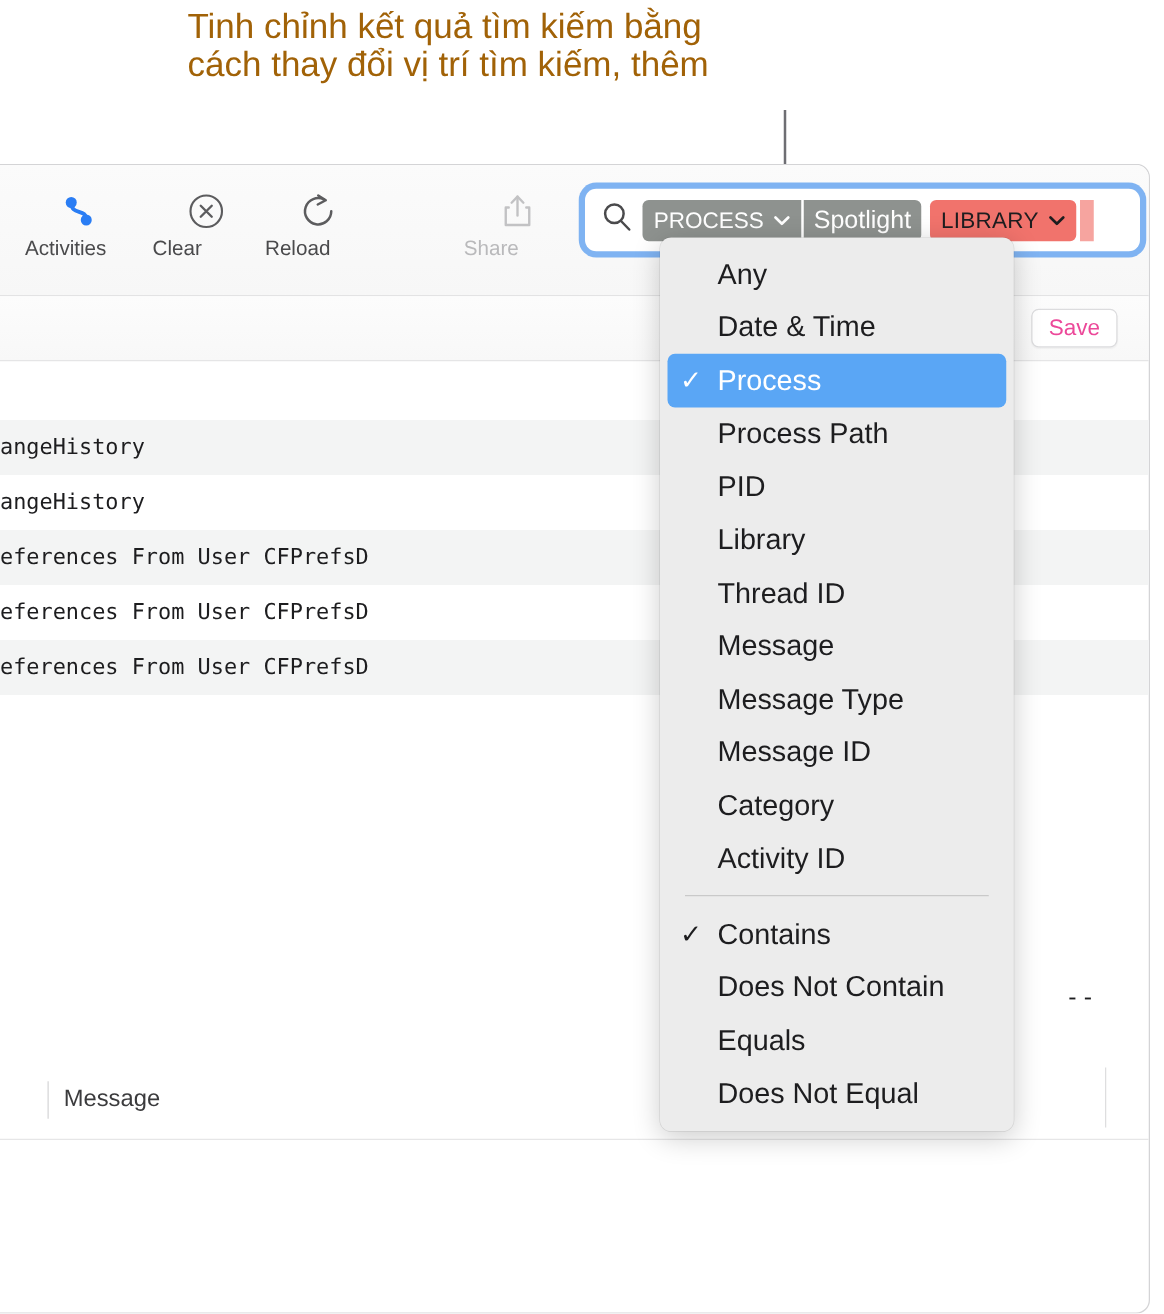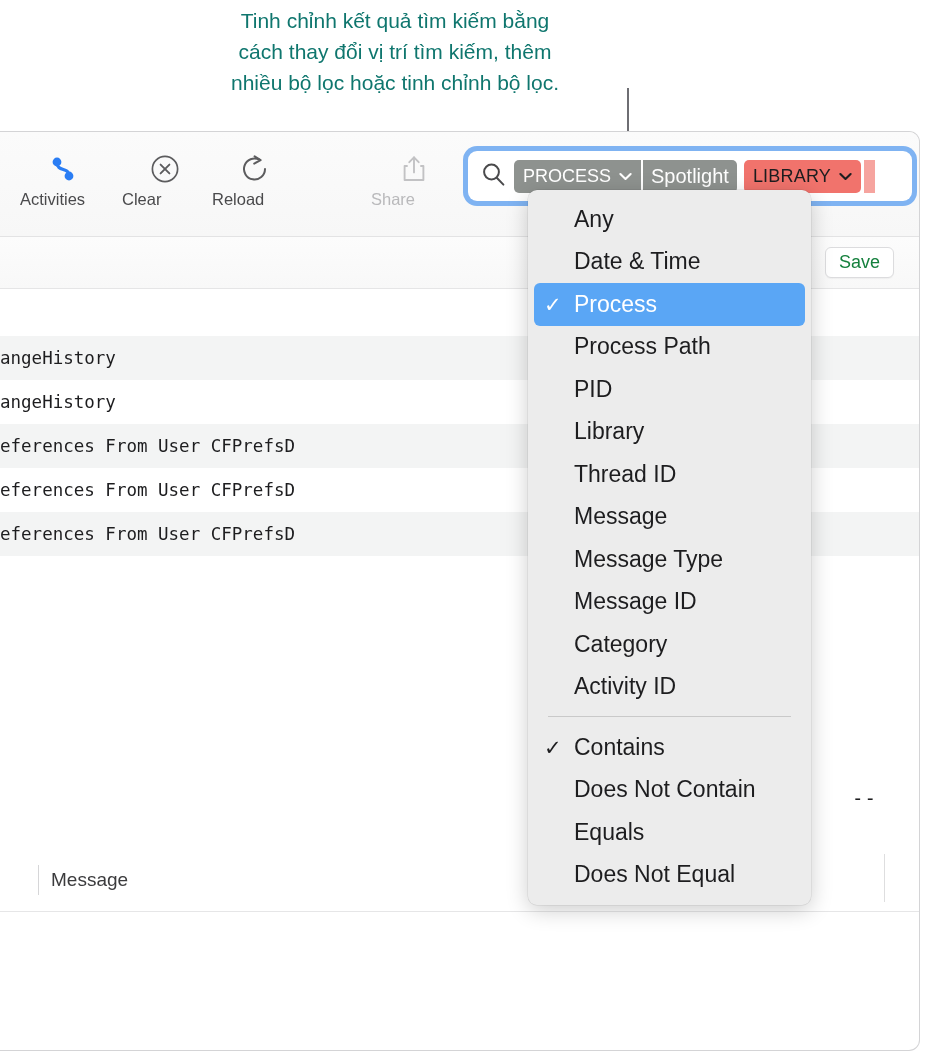--- a/index.html
+++ b/index.html
@@ -15,24 +15,23 @@
     font-family: "Liberation Sans", sans-serif;
     -webkit-font-smoothing: antialiased;
   }
 
   
   #callout-text {
     position: absolute;
     left: 150px;
     top: 5px;
     width: 490px;
-    text-align: center;
-    font-size: 21px;
+    font-size: 28px;
     line-height: 31px;
-    color: #0f766e;
+    color: #a16207;
     font-family: "Liberation Sans", sans-serif;
   }
   #callout-text div { white-space: nowrap; }
   #callout-line {
     position: absolute;
     left: 627px;
     top: 88px;
     width: 2px;
     height: 78px;
     background: #6e6e73;
@@ -160,21 +159,21 @@
     right: 25px;
     top: 10px;
     height: 31px;
     padding: 0 13px;
     display: flex;
     align-items: center;
     background: #ffffff;
     border: 1px solid #dcdcde;
     border-radius: 6px;
     font-size: 18px;
-    color: #15803d;
+    color: #ec4899;
     box-shadow: 0 1px 1px rgba(0,0,0,0.04);
     box-sizing: border-box;
   }
 
   
   #loglist {
     position: absolute;
     left: 0; top: 157px;
     width: 100%;
     height: 420px;
@@ -279,21 +278,20 @@
     background: #c9c9c9;
     margin: 8px 20px 9px 20px;
   }
 </style>
 </head>
 <body>
 
 <div id="callout-text">
   <div>Tinh chỉnh kết quả tìm kiếm bằng</div>
   <div>cách thay đổi vị trí tìm kiếm, thêm</div>
-  <div>nhiều bộ lọc hoặc tinh chỉnh bộ lọc.</div>
 </div>
 <div id="callout-line"></div>
 <div id="callout-arrow"></div>
 
 <div id="window">
 
   <div id="toolbar">
 
     <div class="tb-item" style="left:20px;">
       <span class="tb-glyph">

